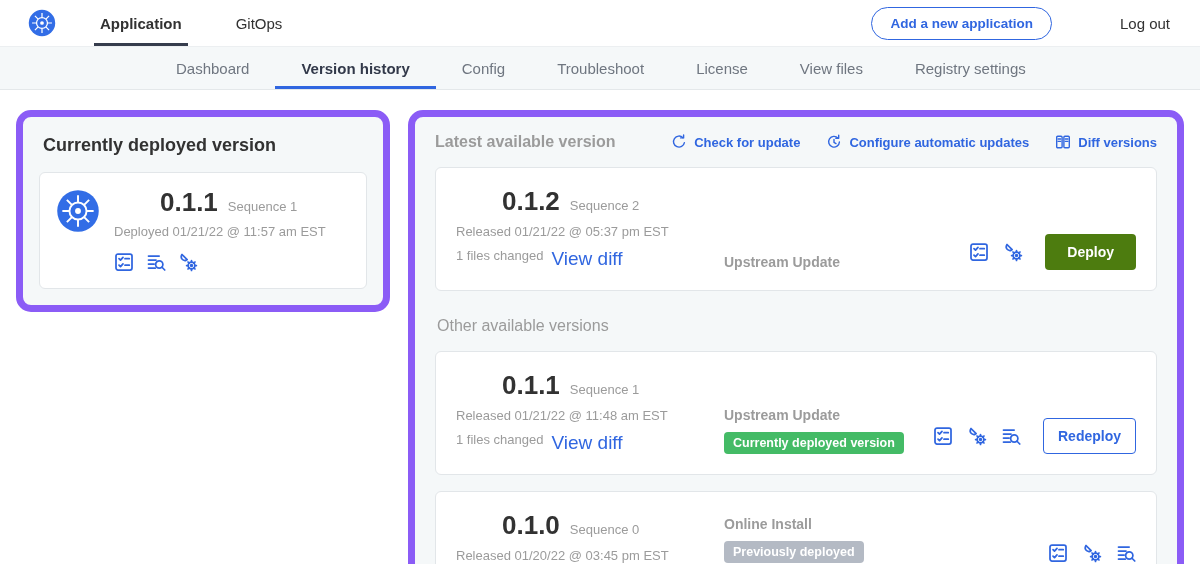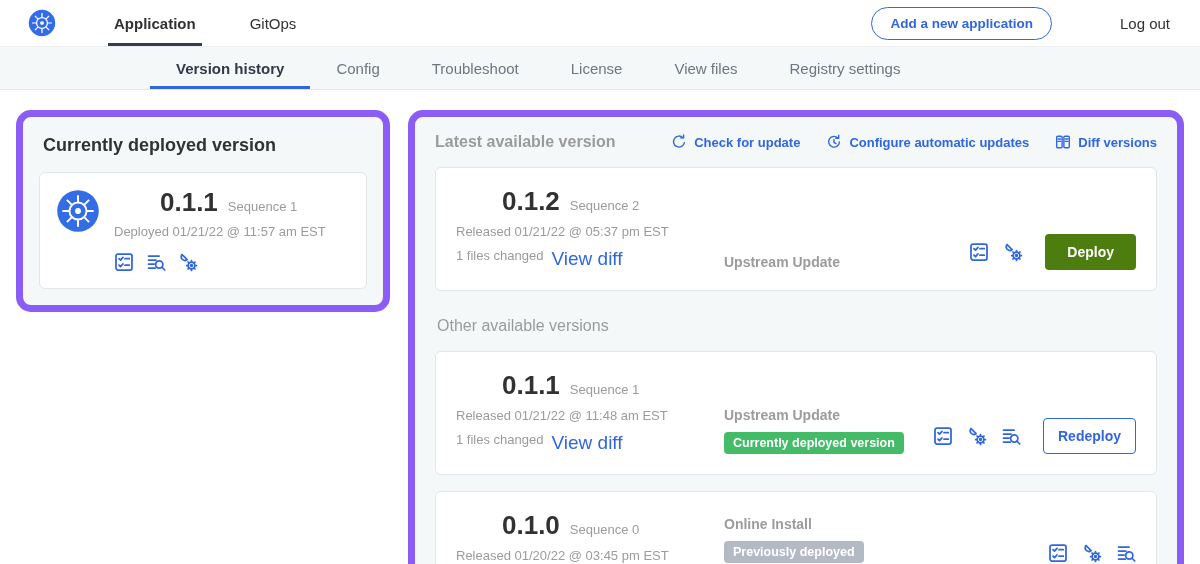--- a/index.html
+++ b/index.html
@@ -8,21 +8,21 @@
     width: 1200px; height: 564px;
     font-family: "Liberation Sans", sans-serif;
     background: #ffffff; color: #323232;
     overflow: hidden;
   }
 
   
   .topbar { display: flex; align-items: center; height: 46px; padding: 0 30px 0 28px; background: #fff; }
   .topbar-logo { display: flex; align-items: center; cursor: pointer; }
   .topbar-logo svg { width: 28px; height: 28px; display: block; }
-  .topbar-tabs { display: flex; height: 46px; margin-left: 52px; }
+  .topbar-tabs { display: flex; height: 46px; margin-left: 38px; }
   .top-tab { display: flex; align-items: center; padding: 0 6px; margin-right: 42px; font-size: 15px; color: #323232; cursor: pointer; border-bottom: 3px solid transparent; padding-top: 3px; }
   .top-tab.active { font-weight: 700; border-bottom-color: #363d4d; }
   .topbar-right { margin-left: auto; display: flex; align-items: center; gap: 40px; }
   .pill-btn { background: #fff; border: 1px solid #3066e0; color: #3066e0; font-weight: 700; font-size: 13.5px; padding: 8px 18px; border-radius: 18px; cursor: pointer; font-family: inherit; }
   .logout { margin-left: 28px; font-size: 15px; color: #323232; cursor: pointer; }
 
   
   .subnav { height: 44px; background: #f5f8f9; border-top: 1px solid #eceff1; border-bottom: 1px solid #e4e8ea; }
   .subnav-inner { display: flex; height: 100%; padding-left: 150px; }
   .subnav-item { display: flex; align-items: center; padding: 3px 26px 0; font-size: 15px; color: #6f7680; cursor: pointer; border-bottom: 3px solid transparent; }
@@ -95,20 +95,21 @@
     <div class="top-tab">GitOps</div>
   </nav>
   <div class="topbar-right">
     <button class="pill-btn">Add a new application</button>
     <span class="logout">Log out</span>
   </div>
 </header>
 
 <nav class="subnav">
   <div class="subnav-inner">
+    <div class="subnav-item">Dashboard</div>
     <div class="subnav-item active">Version history</div>
     <div class="subnav-item">Config</div>
     <div class="subnav-item">Troubleshoot</div>
     <div class="subnav-item">License</div>
     <div class="subnav-item">View files</div>
     <div class="subnav-item">Registry settings</div>
   </div>
 </nav>
 
 <main>

